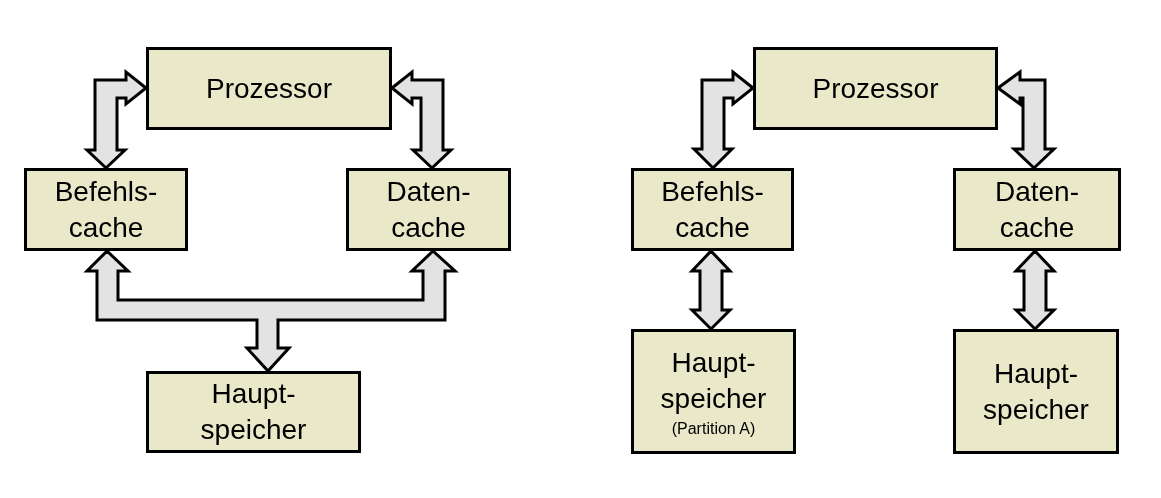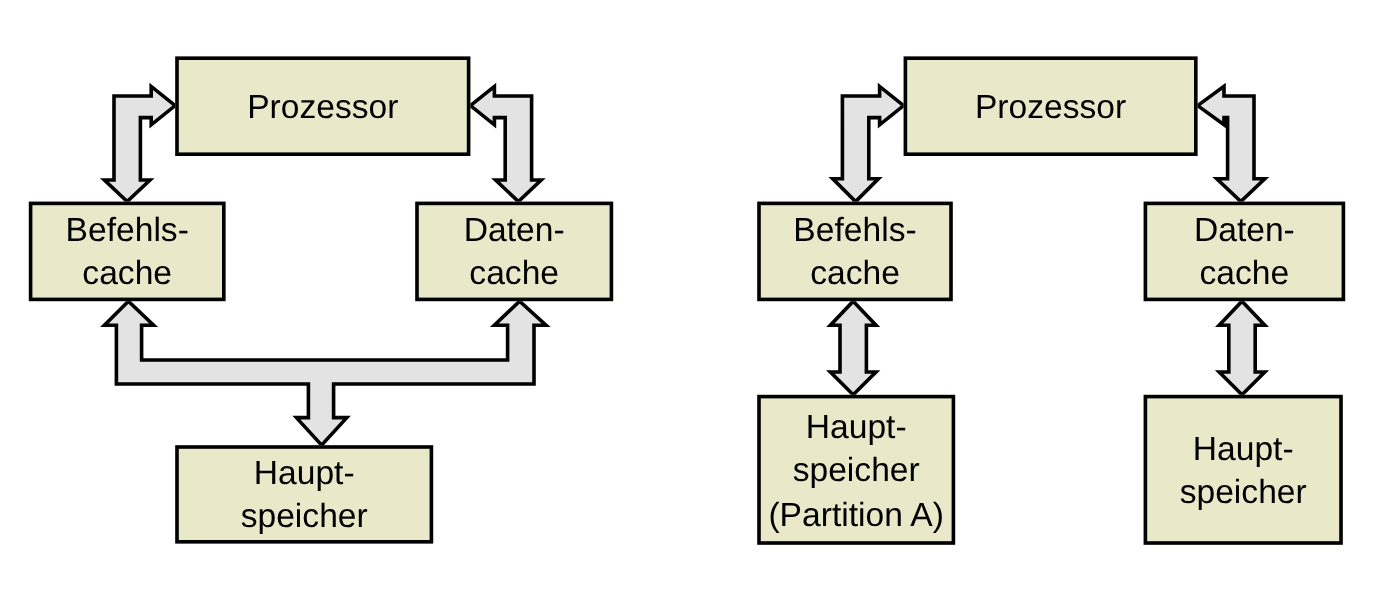--- a/index.html
+++ b/index.html
@@ -31,21 +31,21 @@
     flex-direction: column;
     align-items: center;
     justify-content: center;
     text-align: center;
     color: var(--text, #000000);
     font-size: 28px;
     line-height: 1.28;
     white-space: nowrap;
   }
   .node .sub {
-    font-size: 28px;
+    font-size: 16px;
     line-height: 1.2;
     margin-top: 2px;
   }
 </style>
 </head>
 <body>
 
 <div class="canvas">
 
   <svg class="arrow-layer" viewBox="0 0 1161 498" aria-hidden="true">

